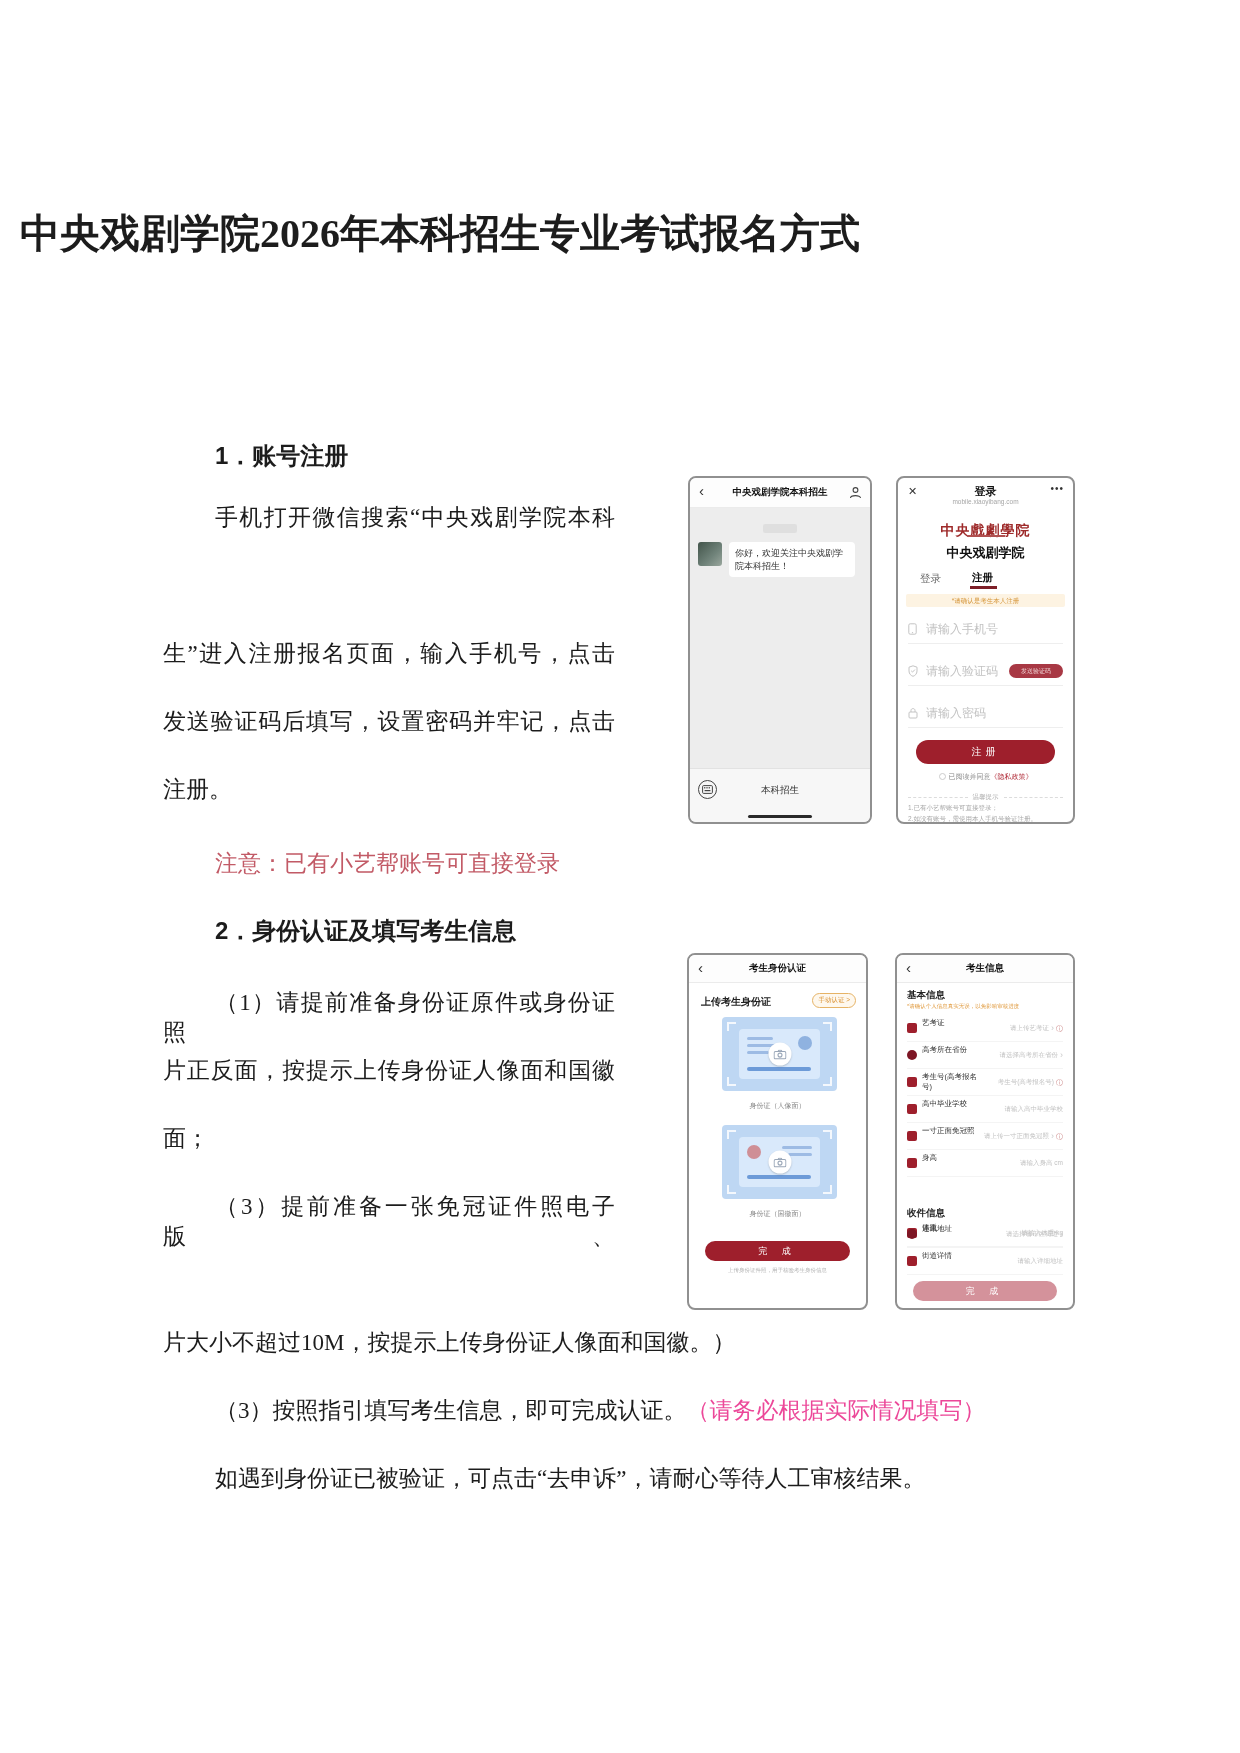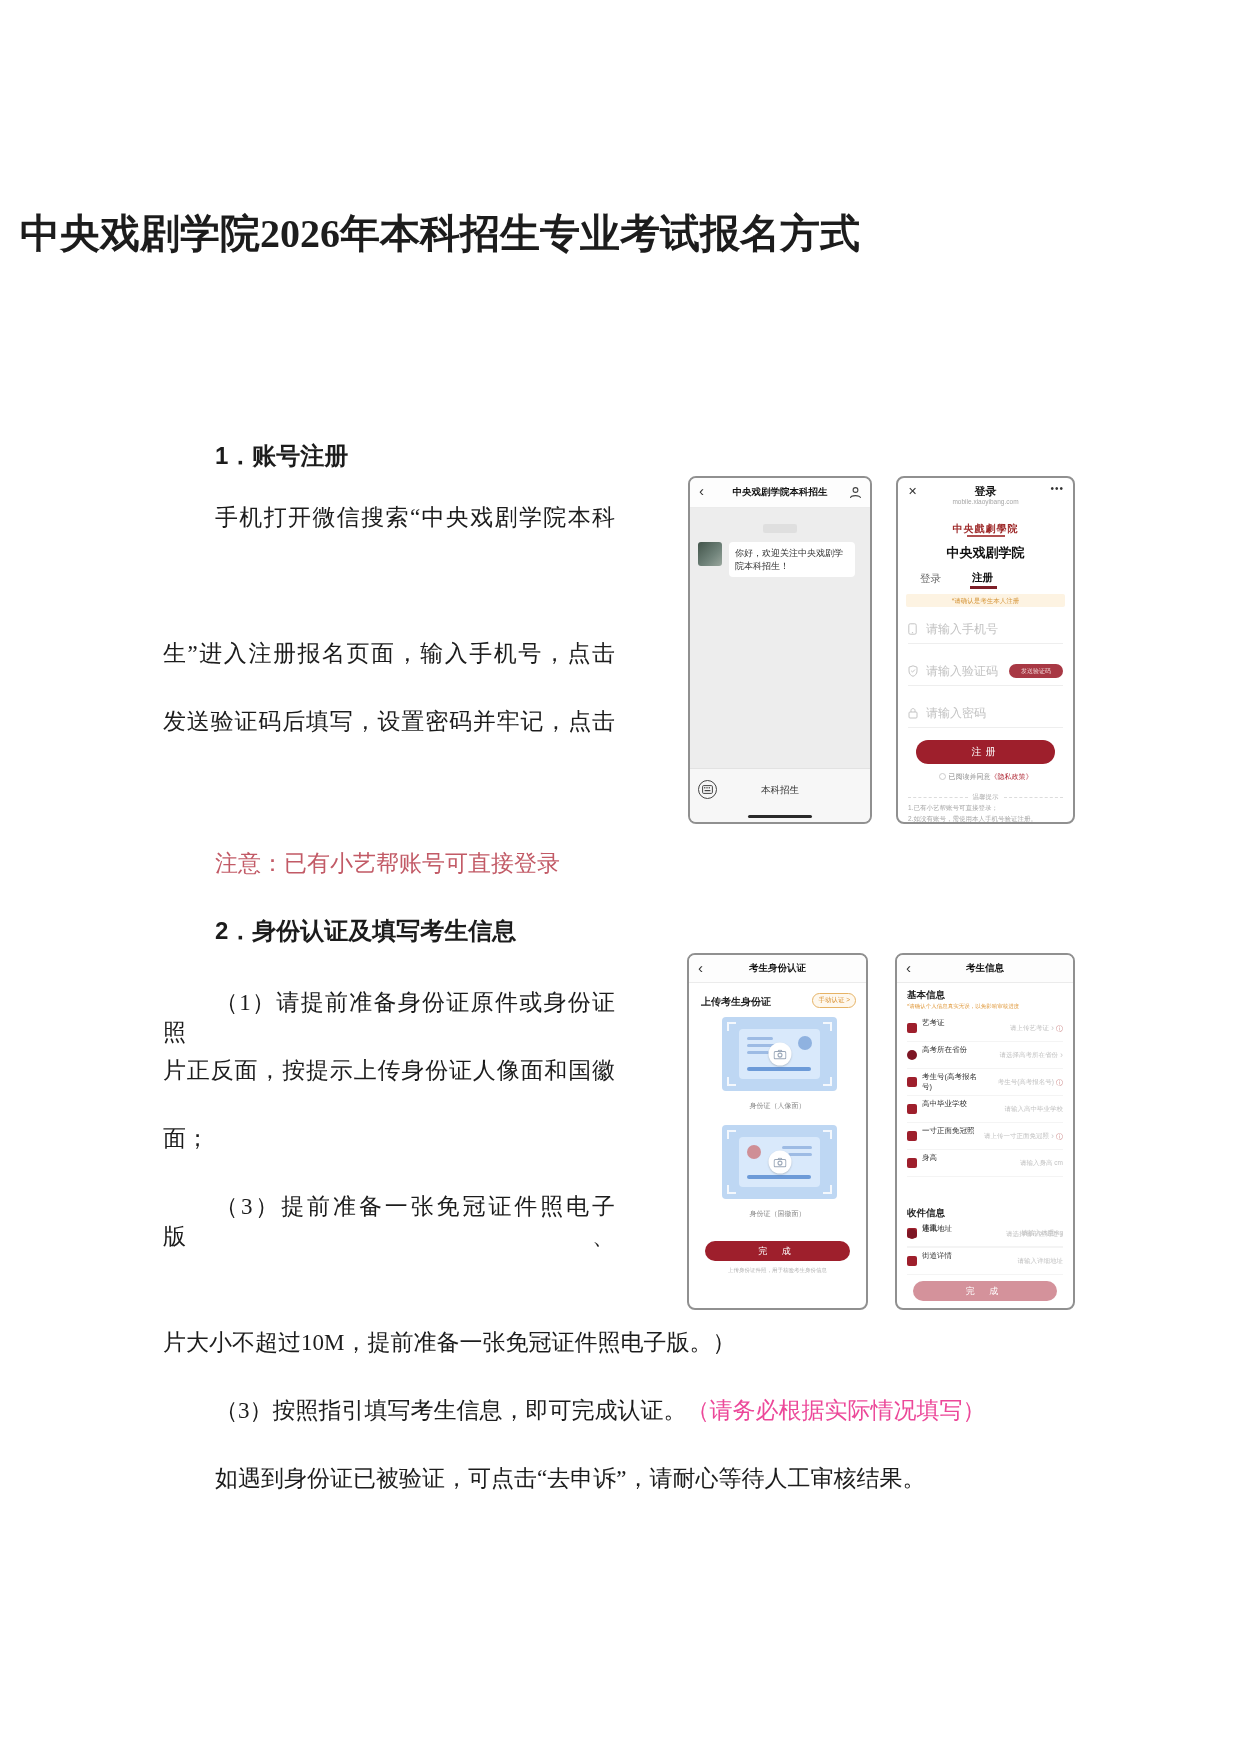--- a/index.html
+++ b/index.html
@@ -43,21 +43,21 @@
                 border-top:1px solid #e2e2e2;}
   .wx-kb{position:absolute;left:8px;top:11px;width:19px;height:19px;border:1.3px solid #444;
          border-radius:50%;display:flex;align-items:center;justify-content:center;}
   .wx-menu{position:absolute;left:0;right:0;top:15px;text-align:center;font-size:9.5px;color:#333;}
   
   .rg-close{position:absolute;left:10px;top:7px;font-size:11px;color:#333;}
   .rg-title{position:absolute;left:0;right:0;top:6px;text-align:center;font-size:11px;
             font-weight:700;color:#111;}
   .rg-more{position:absolute;right:9px;top:5px;font-size:10px;letter-spacing:1px;color:#333;}
   .rg-url{position:absolute;left:0;right:0;top:20px;text-align:center;font-size:6.5px;color:#a6a6a6;}
-  .rg-logo{position:absolute;left:0;right:0;top:44px;text-align:center;font-size:10px;
+  .rg-logo{position:absolute;left:0;right:0;top:44px;text-align:center;font-size:14px;
            font-weight:700;color:#9e2a2a;letter-spacing:1px;}
   .rg-logoline{position:absolute;left:50%;top:57px;transform:translateX(-50%);
                width:38px;height:1.5px;background:#b05050;}
   .rg-school{position:absolute;left:0;right:0;top:66px;text-align:center;font-size:13px;
              font-weight:700;color:#111;}
   .rg-tab1{position:absolute;left:22px;top:94px;font-size:10.5px;color:#666;}
   .rg-tab2{position:absolute;left:74px;top:93px;font-size:10.5px;font-weight:700;color:#111;}
   .rg-tabline{position:absolute;left:72px;top:108px;width:27px;height:2.5px;background:#7d1f28;}
   .rg-notice{position:absolute;left:8px;right:8px;top:116px;height:13px;background:#fdf3e2;
              border-radius:2px;text-align:center;font-size:6.5px;line-height:13px;color:#d6973c;}
@@ -124,31 +124,32 @@
 
 <div class="page">
 
   <div class="doc-title">中央戏剧学院2026年本科招生专业考试报名方式</div>
 
   <div class="h-num" style="top:440px;">1．账号注册</div>
 
   <div class="bline just ind" style="top:503px;">手机打开微信搜索“中央戏剧学院本科</div>
   <div class="bline just" style="top:639px;">生”进入注册报名页面，输入手机号，点击</div>
   <div class="bline just" style="top:707px;">发送验证码后填写，设置密码并牢记，点击</div>
+  <div class="bline" style="top:775px;">注册。</div>
 
   <div class="rednote" style="top:848px;">注意：已有小艺帮账号可直接登录</div>
 
   <div class="h-num" style="top:915px;">2．身份认证及填写考生信息</div>
 
   <div class="bline just ind" style="top:988px;">（1）请提前准备身份证原件或身份证照</div>
   <div class="bline just" style="top:1056px;">片正反面，按提示上传身份证人像面和国徽</div>
   <div class="bline" style="top:1124px;">面；</div>
 
   <div class="bline just ind" style="top:1192px;">（3）提前准备一张免冠证件照电子版、</div>
-  <div class="bline plain" style="top:1328px;">片大小不超过10M，提前准备一张免冠证件照电子版。）</div>
+  <div class="bline plain" style="top:1328px;">片大小不超过10M，按提示上传身份证人像面和国徽。）</div>
 
   <div class="bline plain ind" style="top:1396px;width:1000px;"><span>（3）按照指引填写考生信息，即可完成认证。</span><span class="redspan">（请务必根据实际情况填写）</span></div>
 
   <div class="bline plain" style="top:1464px;left:215px;width:900px;">如遇到身份证已被验证，可点击“去申诉”，请耐心等待人工审核结果。</div>
 
   <div class="phone wx" style="left:688px;top:476px;width:184px;height:348px;">
     <div class="p-header wx-header">
       <span class="p-back">‹</span>
       <span class="p-title" style="top:8px;">中央戏剧学院本科招生</span>
       <span class="wx-person">

